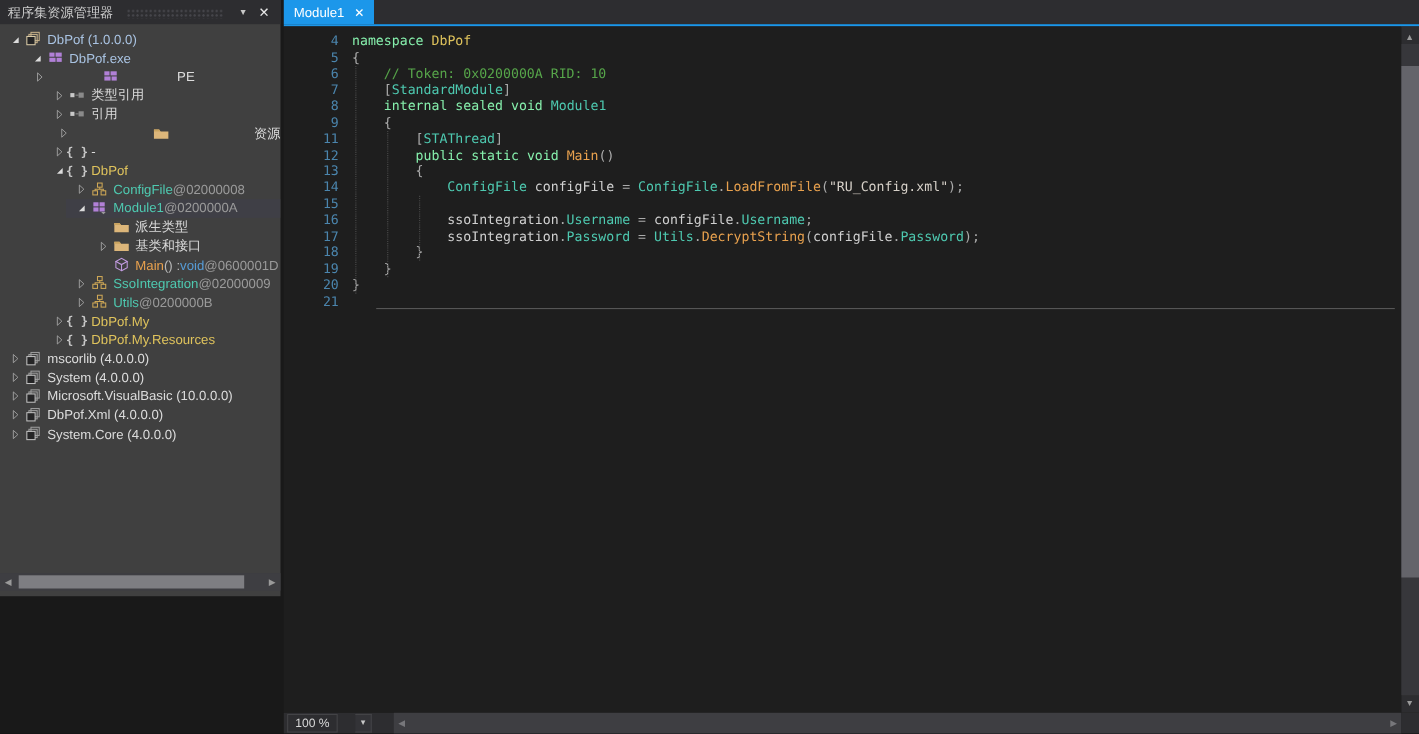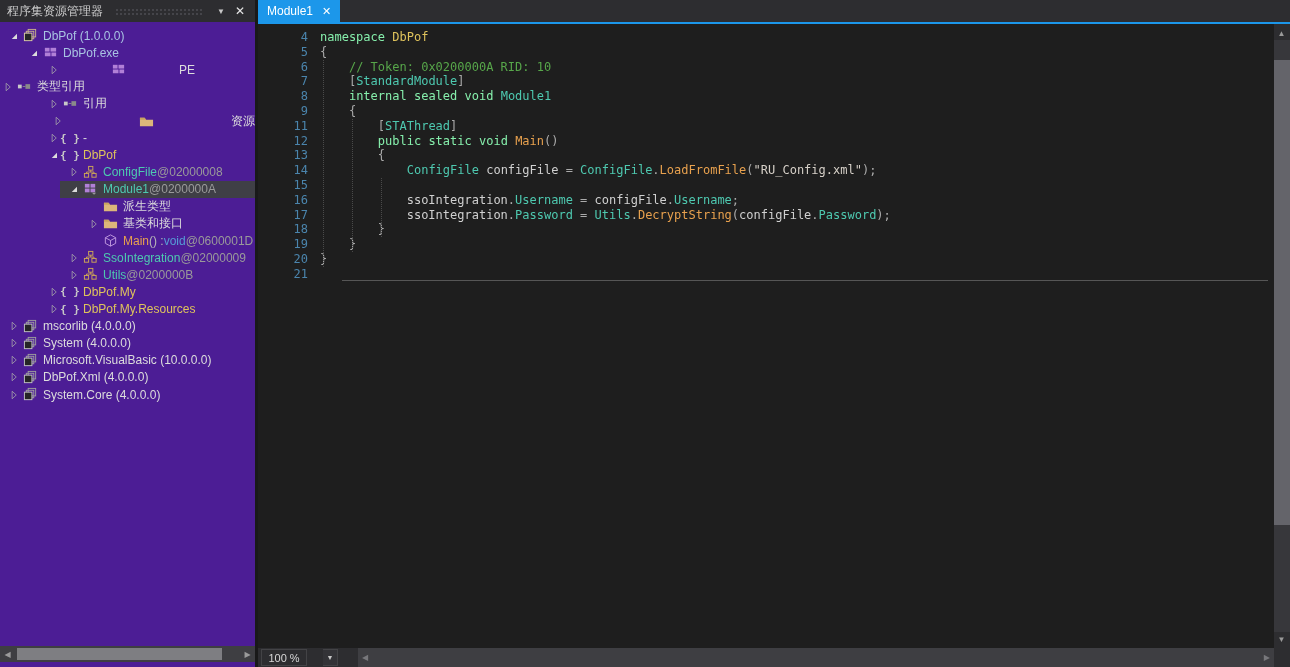--- a/index.html
+++ b/index.html
@@ -3,21 +3,21 @@
 <meta charset="utf-8">
 <style>
   * { box-sizing: border-box; }
   html,body { margin:0; padding:0; background:#111; }
   #root {
     position:relative; width:1290px; height:667px; overflow:hidden;
     background:#191919; font-family:"Liberation Sans",sans-serif;
     -webkit-font-smoothing:antialiased;
   }
   
-  .panel-left { position:absolute; left:0; top:0; width:255px; height:667px; background:#4c1d95; }
+  .panel-left { position:absolute; left:0; top:0; width:255px; height:542px; background:#404040; }
   .ptitle { position:absolute; left:0; top:0; right:0; height:22px; background:#2D2D30;
             display:flex; align-items:center; padding:0 7px; color:#CCCCCC; font-size:12px; }
   .ptitle .grip { flex:1; height:9px; margin:3px 10px 0 12px;
             background-image:radial-gradient(#45454A 1px, transparent 1.2px);
             background-size:4px 4px; }
   .pbtn { width:16px; height:16px; display:flex; align-items:center; justify-content:center;
           color:#C8C8C8; flex:0 0 16px; }
   .pbtn.caret { font-size:8px; margin-right:3px; }
   .pbtn.close { font-size:12px; color:#E8E8E8; }
   .tree { position:absolute; left:0; top:22px; right:0; bottom:21px; overflow:hidden; padding-top:5px; }
@@ -115,39 +115,39 @@
               <g fill="#B180D7">
                 <rect x="2" y="3" width="5" height="4"></rect>
                 <rect x="8" y="3" width="6" height="4"></rect>
                 <rect x="2" y="8" width="6" height="4"></rect>
                 <rect x="9" y="8" width="5" height="4"></rect>
               </g>
             </svg>
           </span>
           <span class="c-asm">DbPof.exe</span>
         </div>
-        <div class="trow" style="padding-left: 46px; gap: 48px;">
+        <div class="trow" style="padding-left: 28px; gap: 48px;">
           <span class="exp">
             <svg width="12" height="12" viewBox="0 0 16 16">
               <path d="M5.5 3 L11 8 L5.5 13 Z" fill="none" stroke="#ABABAB"></path>
             </svg>
           </span>
           <span class="ticon">
             <svg width="15" height="15" viewBox="0 0 16 16">
               <g fill="#B180D7">
                 <rect x="2" y="3" width="5" height="4"></rect>
                 <rect x="8" y="3" width="6" height="4"></rect>
                 <rect x="2" y="8" width="6" height="4"></rect>
                 <rect x="9" y="8" width="5" height="4"></rect>
               </g>
             </svg>
           </span>
           <span class="c-white">PE</span>
         </div>
-        <div class="trow" style="">
+        <div class="trow" style="padding-left: 46px;">
           <span class="exp">
             <svg width="12" height="12" viewBox="0 0 16 16">
               <path d="M5.5 3 L11 8 L5.5 13 Z" fill="none" stroke="#ABABAB"></path>
             </svg>
           </span>
           <span class="ticon">
             <svg width="15" height="15" viewBox="0 0 16 16">
               <rect x="1" y="6" width="4" height="4" fill="#C8C8C8"></rect>
               <rect x="6" y="7.5" width="3" height="1" fill="#8A8A8A"></rect>
               <rect x="9" y="5.5" width="5" height="5" fill="#8A8A8A"></rect>

